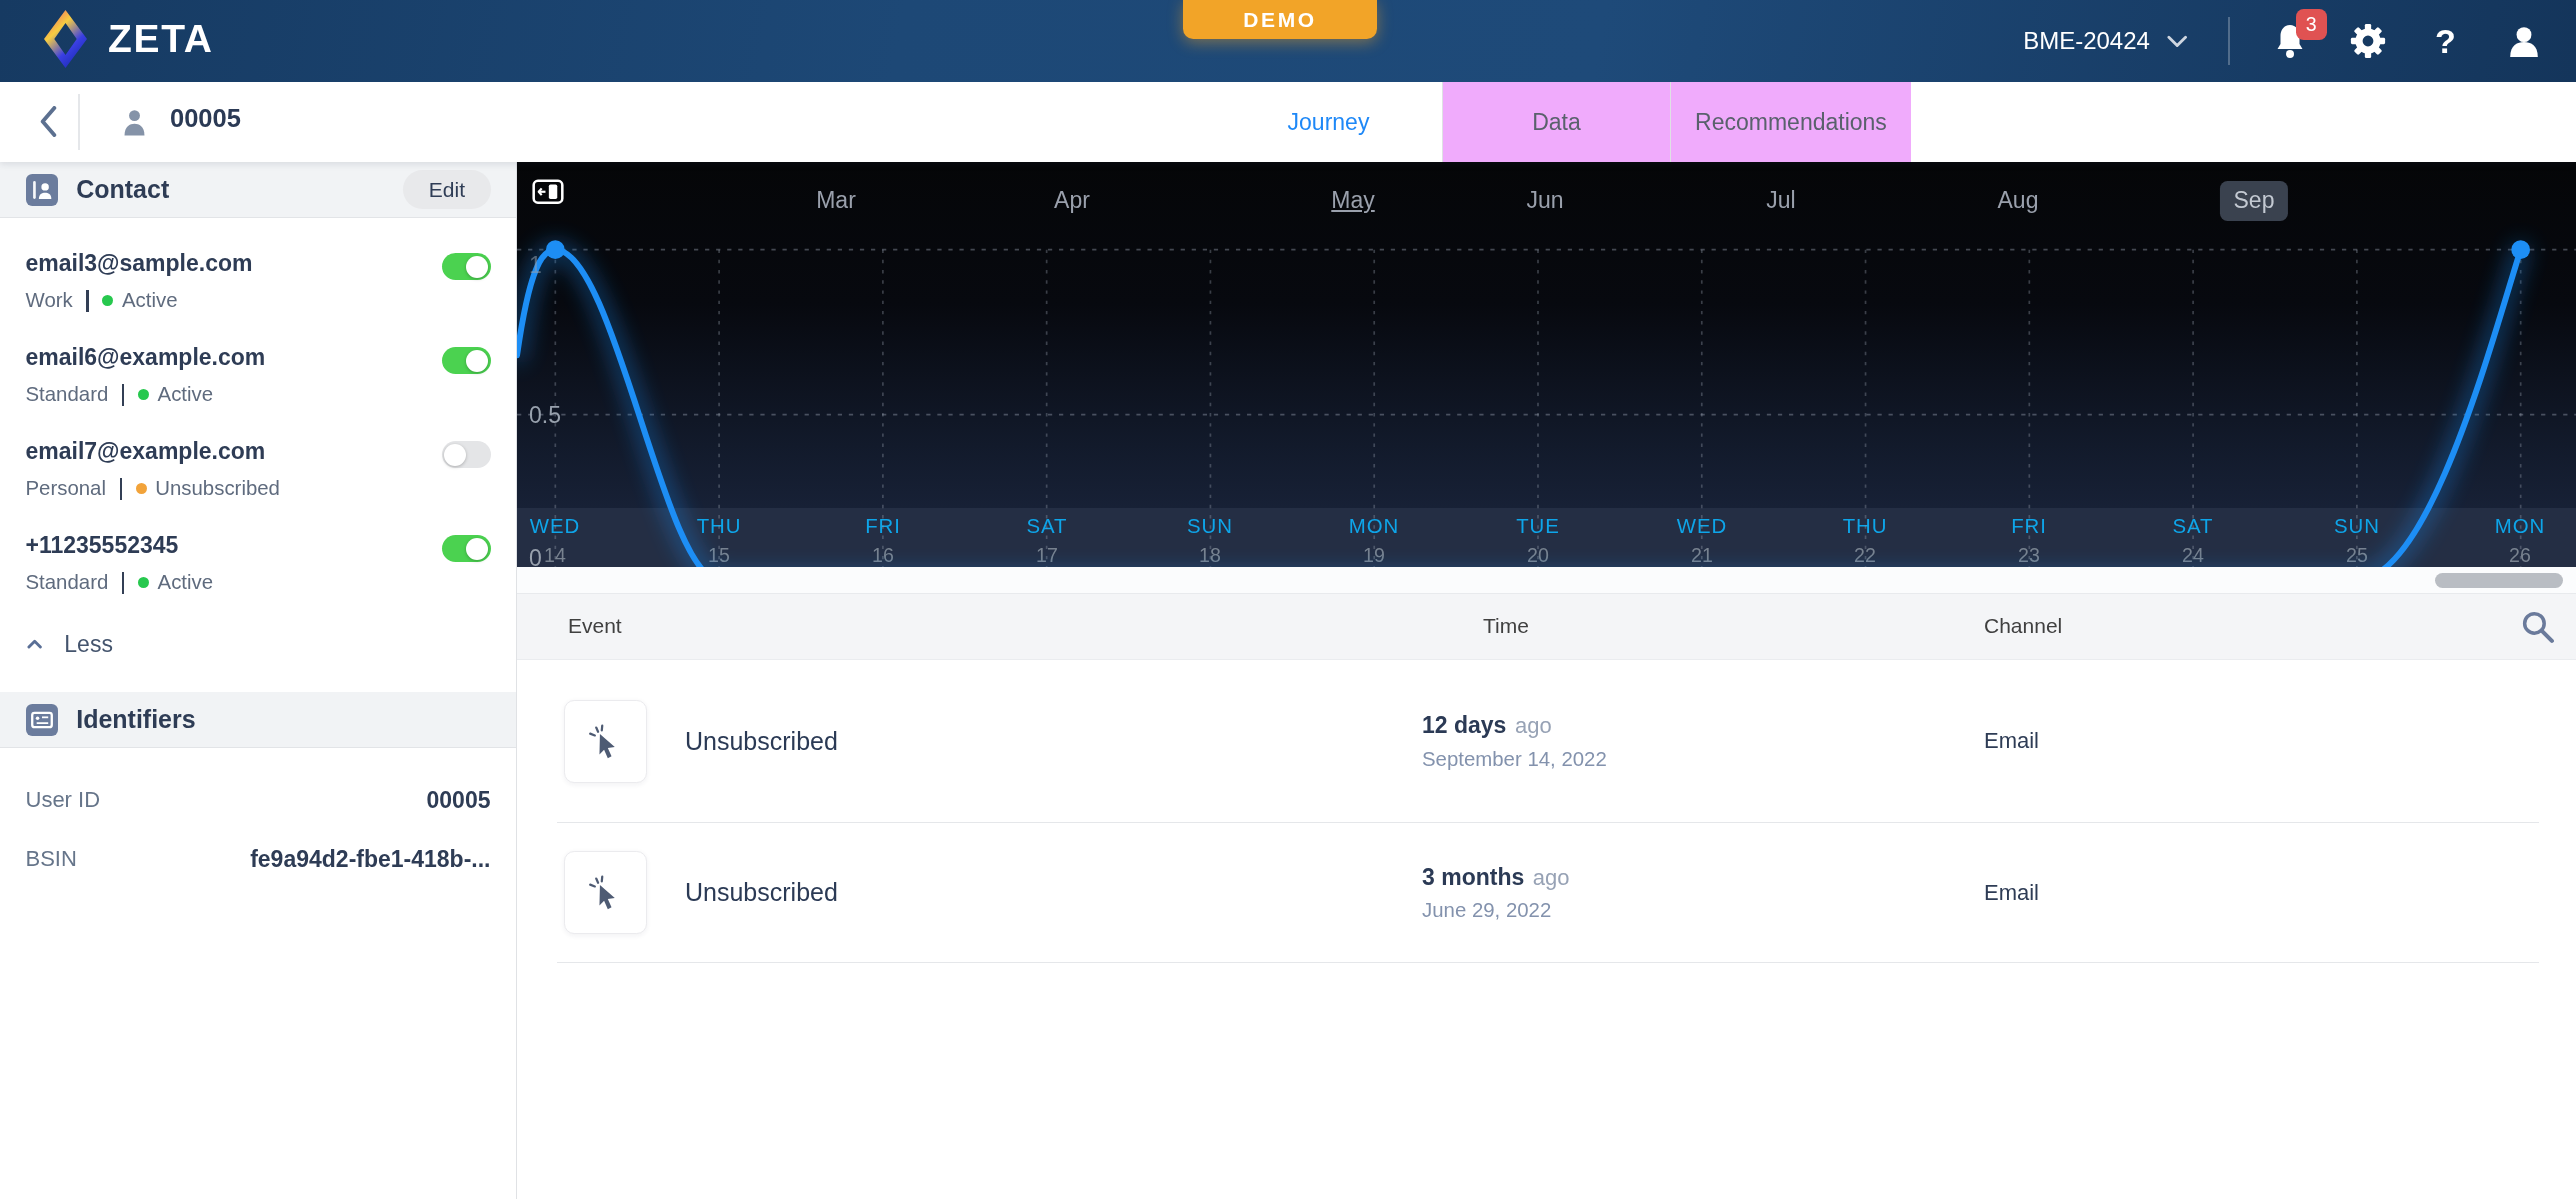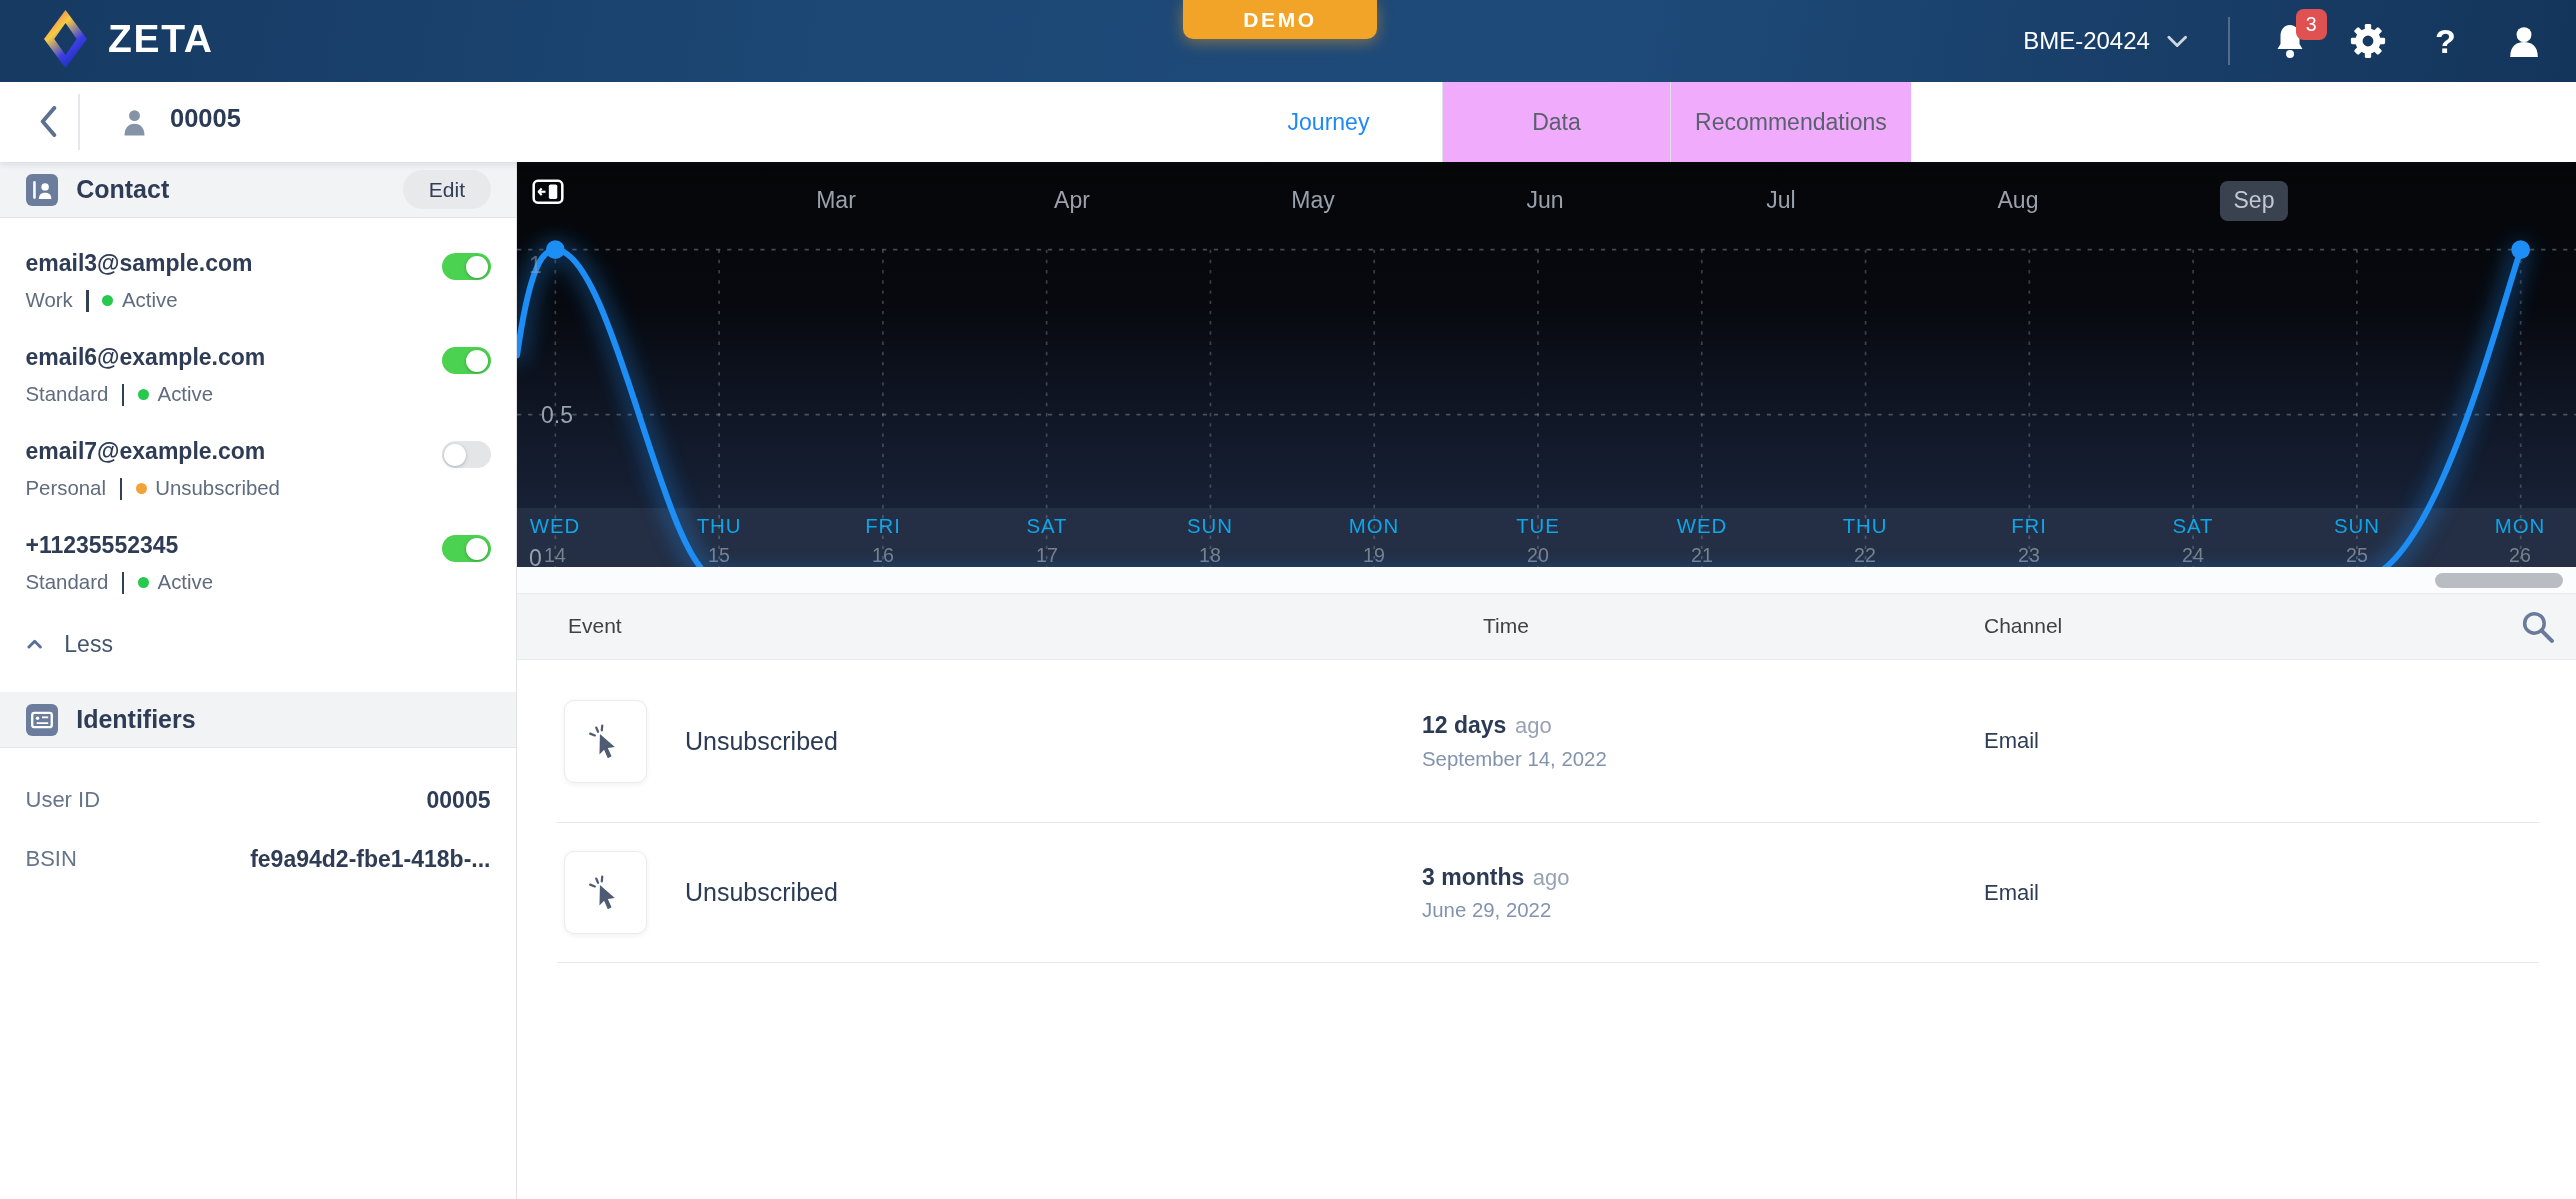--- a/index.html
+++ b/index.html
@@ -305,21 +305,21 @@
         <svg width="32" height="25.5" viewBox="0 0 38 30">
           <rect x="2" y="2" width="34" height="26" rx="5" fill="none" stroke="#fff" stroke-width="3"></rect>
           <line x1="8" y1="15" x2="16" y2="15" stroke="#fff" stroke-width="2.6"></line>
           <polyline points="11.5,11 8,15 11.5,19" fill="none" stroke="#fff" stroke-width="2.6" stroke-linejoin="round"></polyline>
           <rect x="20" y="6.5" width="10" height="17" rx="2" fill="#fff"></rect>
         </svg>
       </div>
       <div class="months" id="months">
           <div class="month" style="left: 319px;">Mar</div>
           <div class="month" style="left: 555px;">Apr</div>
-          <div class="month" style="left: 796px;">May</div>
+          <div class="month" style="left: 836px; text-decoration: underline;">May</div>
           <div class="month" style="left: 1028px;">Jun</div>
           <div class="month" style="left: 1264px;">Jul</div>
           <div class="month" style="left: 1501px;">Aug</div>
           <div class="month selected" style="left: 1737px;">Sep</div>
         </div>
       <div class="day-strip" id="daystrip">
           <div class="day-label" style="left: 38px;">
             <div class="day-name">WED</div>
             <div class="day-date">14</div>
           </div>
@@ -405,21 +405,21 @@
           <circle cx="1200" cy="491" r="9" fill="#1d8ef5" stroke="#0d1526" stroke-width="5" style="pointer-events: auto;"></circle>
           <circle cx="1392.5" cy="491" r="9" fill="#1d8ef5" stroke="#0d1526" stroke-width="5" style="pointer-events: auto;"></circle>
           <circle cx="1585" cy="491" r="9" fill="#1d8ef5" stroke="#0d1526" stroke-width="5" style="pointer-events: auto;"></circle>
           <circle cx="1777.5" cy="491" r="9" fill="#1d8ef5" stroke="#0d1526" stroke-width="5" style="pointer-events: auto;"></circle>
           <circle cx="1970" cy="491" r="9" fill="#1d8ef5" stroke="#0d1526" stroke-width="5" style="pointer-events: auto;"></circle>
           <circle cx="2162.5" cy="491" r="9" fill="#1d8ef5" stroke="#0d1526" stroke-width="5" style="pointer-events: auto;"></circle>
           <circle cx="2355" cy="103" r="11" fill="#1d8ef5" style="pointer-events: auto;"></circle>
         </svg>
       <div id="ylabs"></div>
     <div class="ylab" style="top: 103px; opacity: 0.55;">1</div>
-        <div class="ylab" style="top: 253px; margin-left: 12px;">0.5</div>
+        <div class="ylab" style="top: 253px;">0.5</div>
         <div class="ylab" style="top: 396px;">0</div>
       </div>
 
     <div class="scroll-strip">
       <div class="scroll-thumb"></div>
     </div>
 
     <div class="t-head">
       <span class="t-col ev">Event</span>
       <span class="t-col tm">Time</span>

